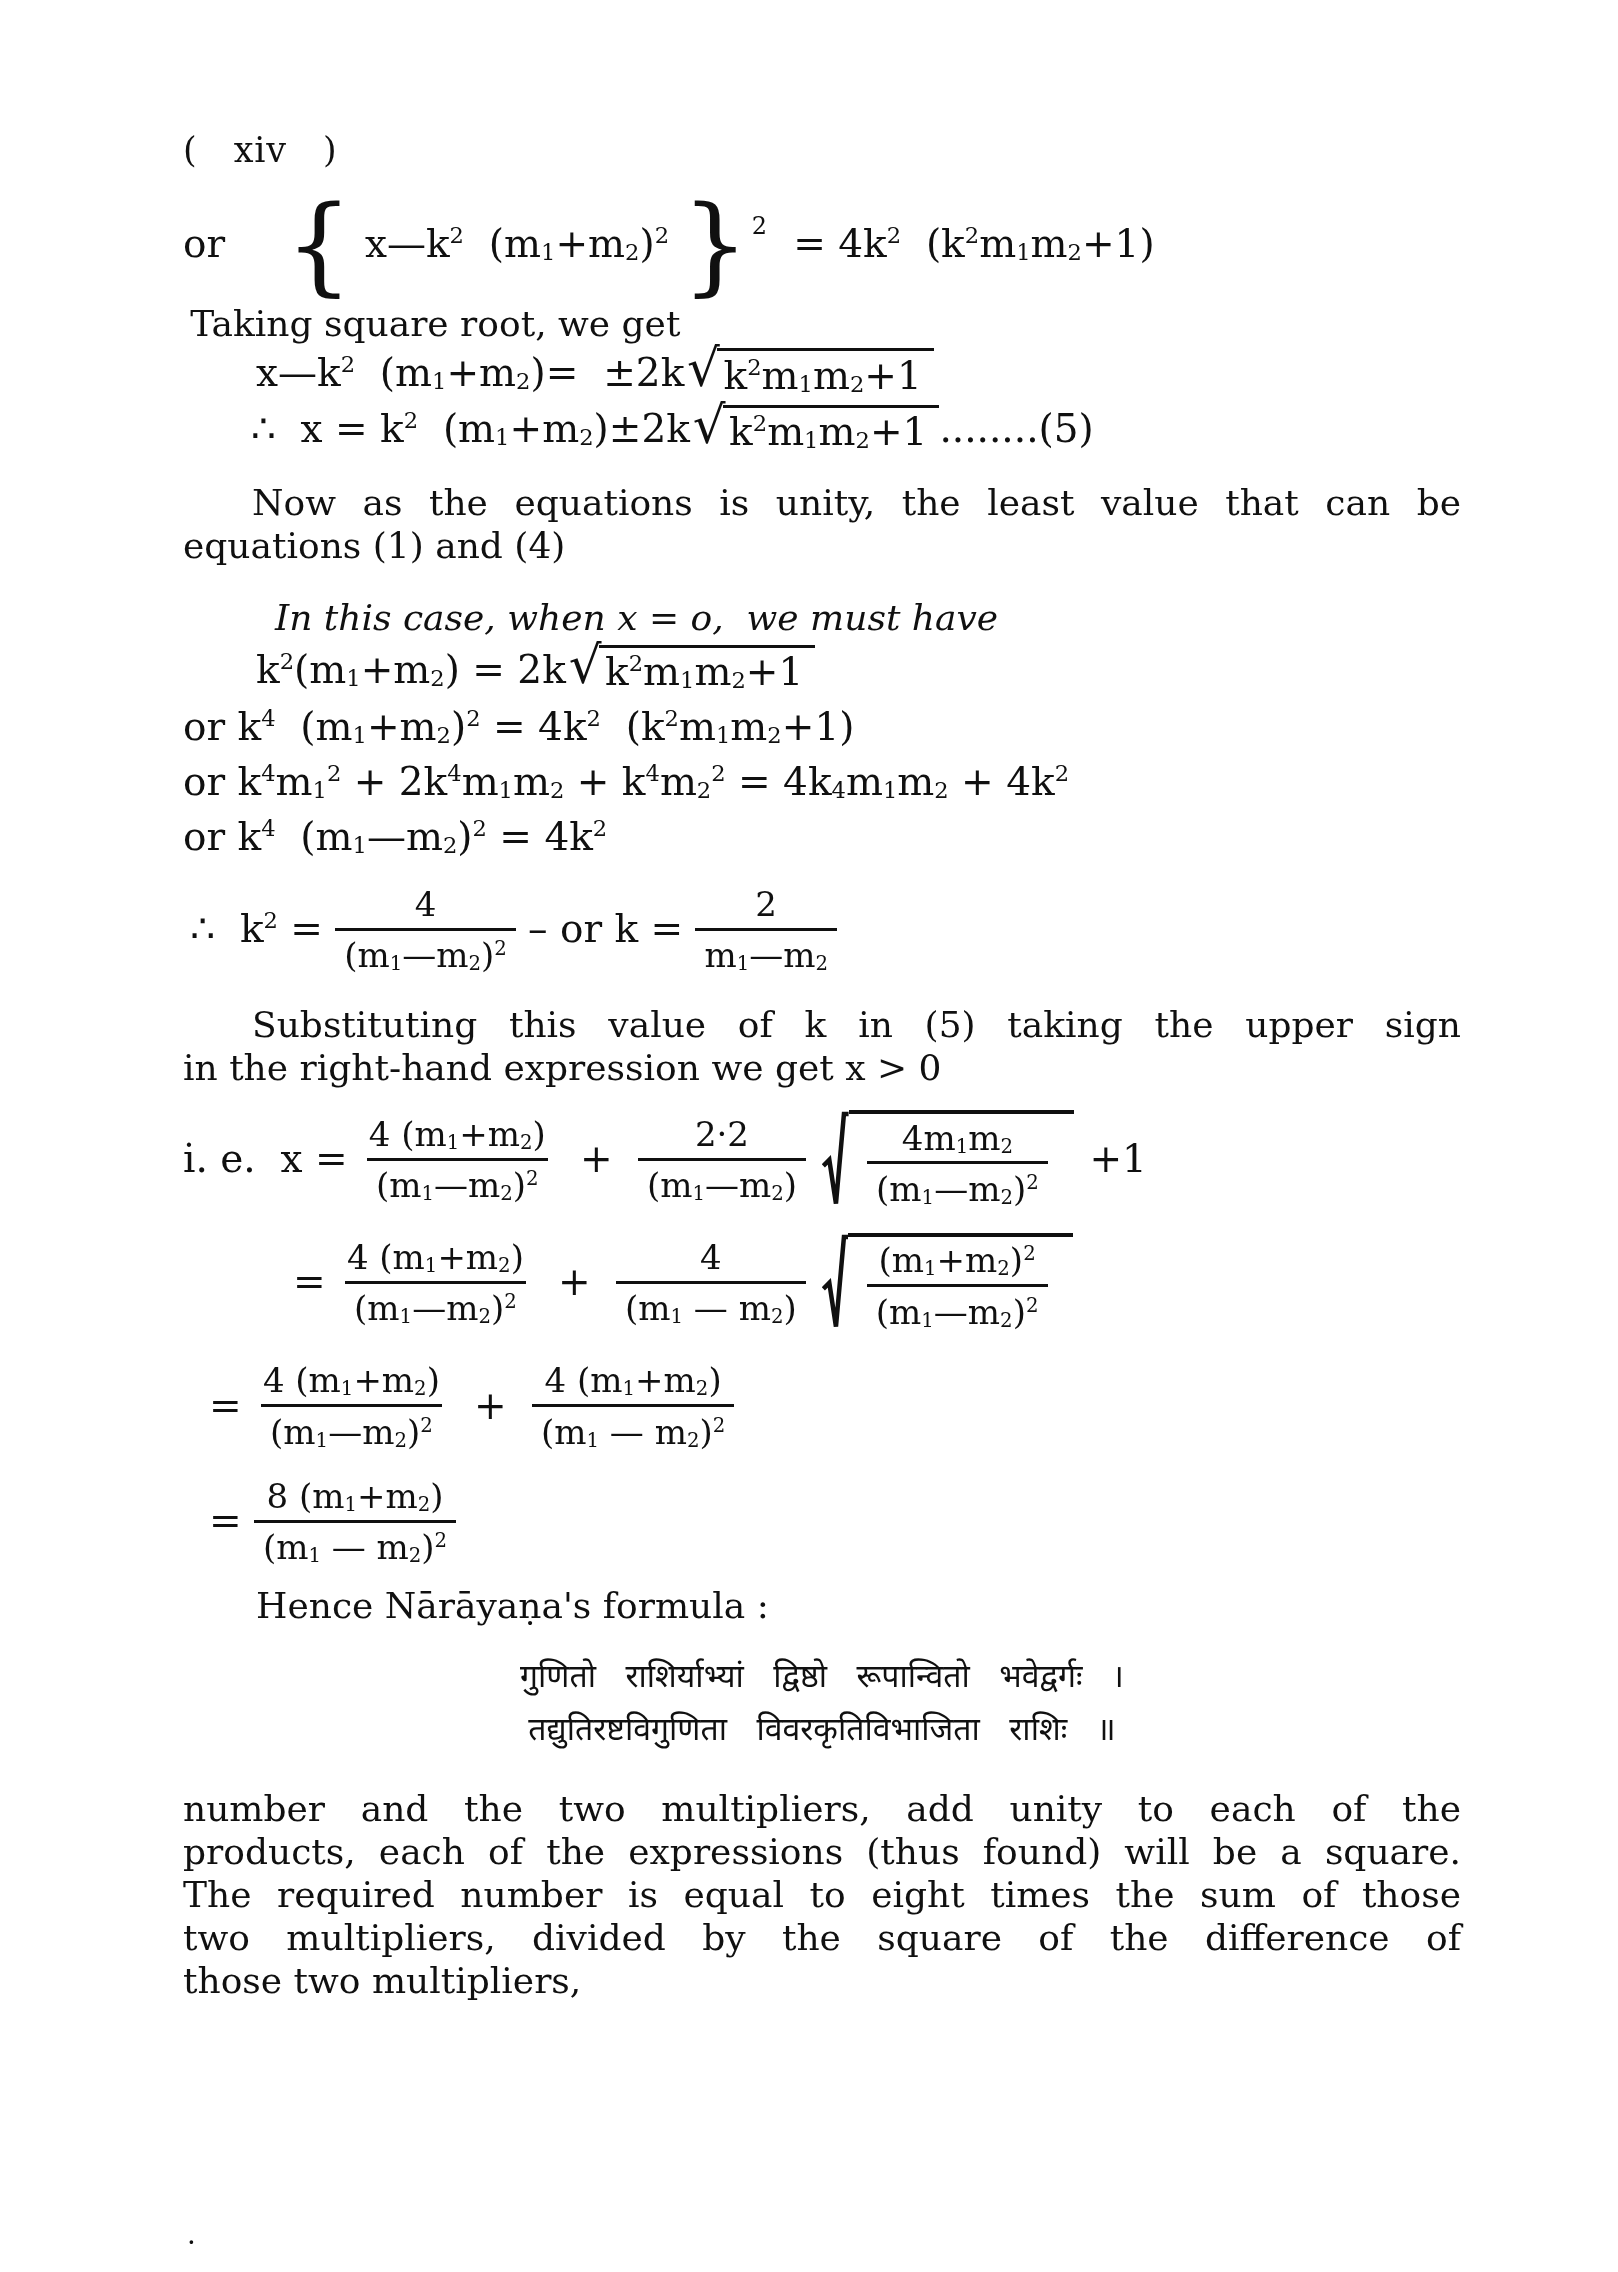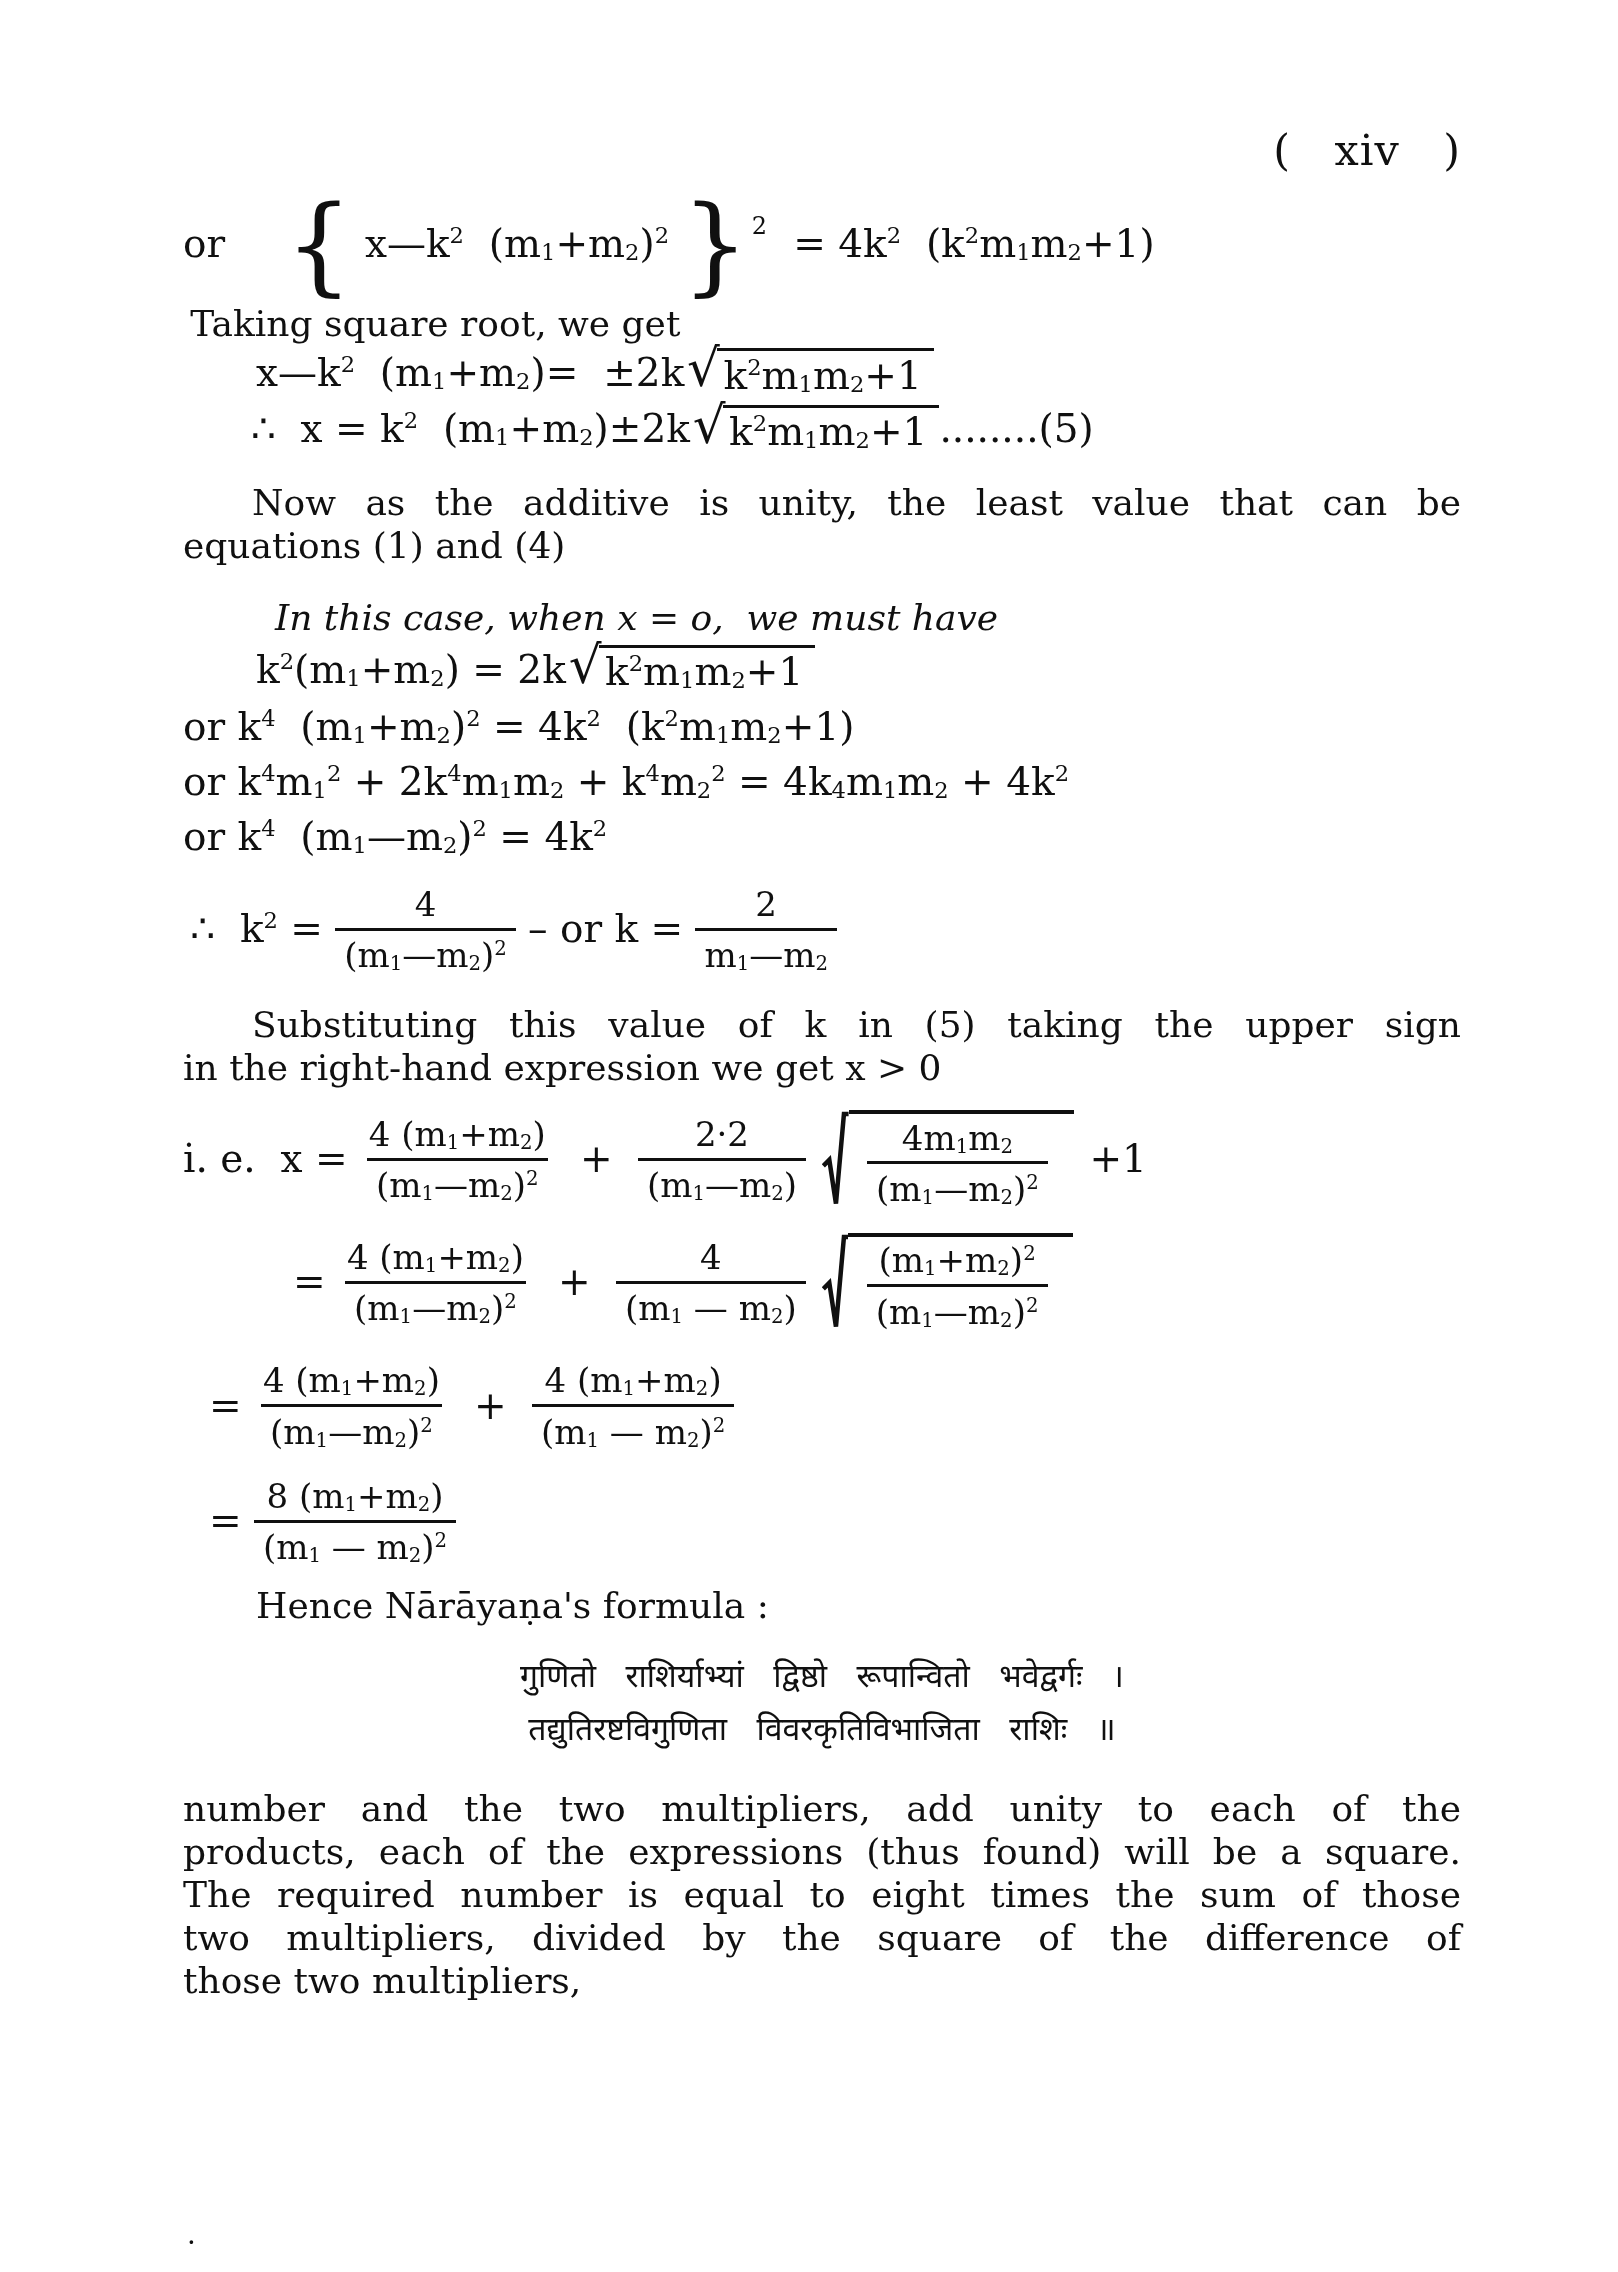--- a/index.html
+++ b/index.html
@@ -8,21 +8,21 @@
     width:1619px;height:2273px;
     box-sizing:border-box;
     background:#ffffff;
     color:#101010;
     font-family:"DejaVu Serif","Liberation Serif",serif;
     font-size:36px;
     line-height:43px;
     padding:129px 158px 0 183px;
     overflow:hidden;
   }
-  .pg-header{text-align:right;font-size:43px;white-space:pre;letter-spacing:0.9px;}
+  .pg-header{text-align:left;font-size:35px;white-space:pre;letter-spacing:0.9px;}
   .textline{white-space:pre;}
   .eqrow{display:flex;align-items:center;font-size:39px;line-height:1.15;}
   .eqrow .m{white-space:pre;}
   .eqline{font-size:39px;line-height:1.15;white-space:pre;}
   sup{font-size:58%;vertical-align:.62em;line-height:0;}
   sub{font-size:58%;vertical-align:-.15em;line-height:0;}
   .brace{font-size:106px;line-height:.82;font-weight:400;transform:translateY(1.8px);}
   .lead{margin-right:60px;}
   .bracesup{font-size:24px;align-self:flex-start;margin:12px 13.8px 0 2.8px;}
   
@@ -94,21 +94,21 @@
   <div class="eqrow r-root2">
     <span class="m">∴  x = k<sup>2</sup>  (m<sub>1</sub>+m<sub>2</sub>)±2k</span>
     <span class="sqrt">
         <span class="rad m">√</span>
         <span class="vinc m">k<sup>2</sup>m<sub>1</sub>m<sub>2</sub>+1</span>
       </span>
     <span class="m">........(5)</span>
   </div>
 
   <div class="para r-para1">
-    <div class="jl ind">Now as the additive is unity, the least value that can be</div>
+    <div class="jl ind">Now as the equations is unity, the least value that can be</div>
     <div class="ll">equations (1) and (4)</div>
   </div>
 
   <div class="textline r-incase">In this case, when x = o,  we must have</div>
 
   <div class="eqrow r-root3">
     <span class="m">k<sup>2</sup>(m<sub>1</sub>+m<sub>2</sub>) = 2k</span>
     <span class="sqrt">
         <span class="rad m">√</span>
         <span class="vinc m">k<sup>2</sup>m<sub>1</sub>m<sub>2</sub>+1</span>

